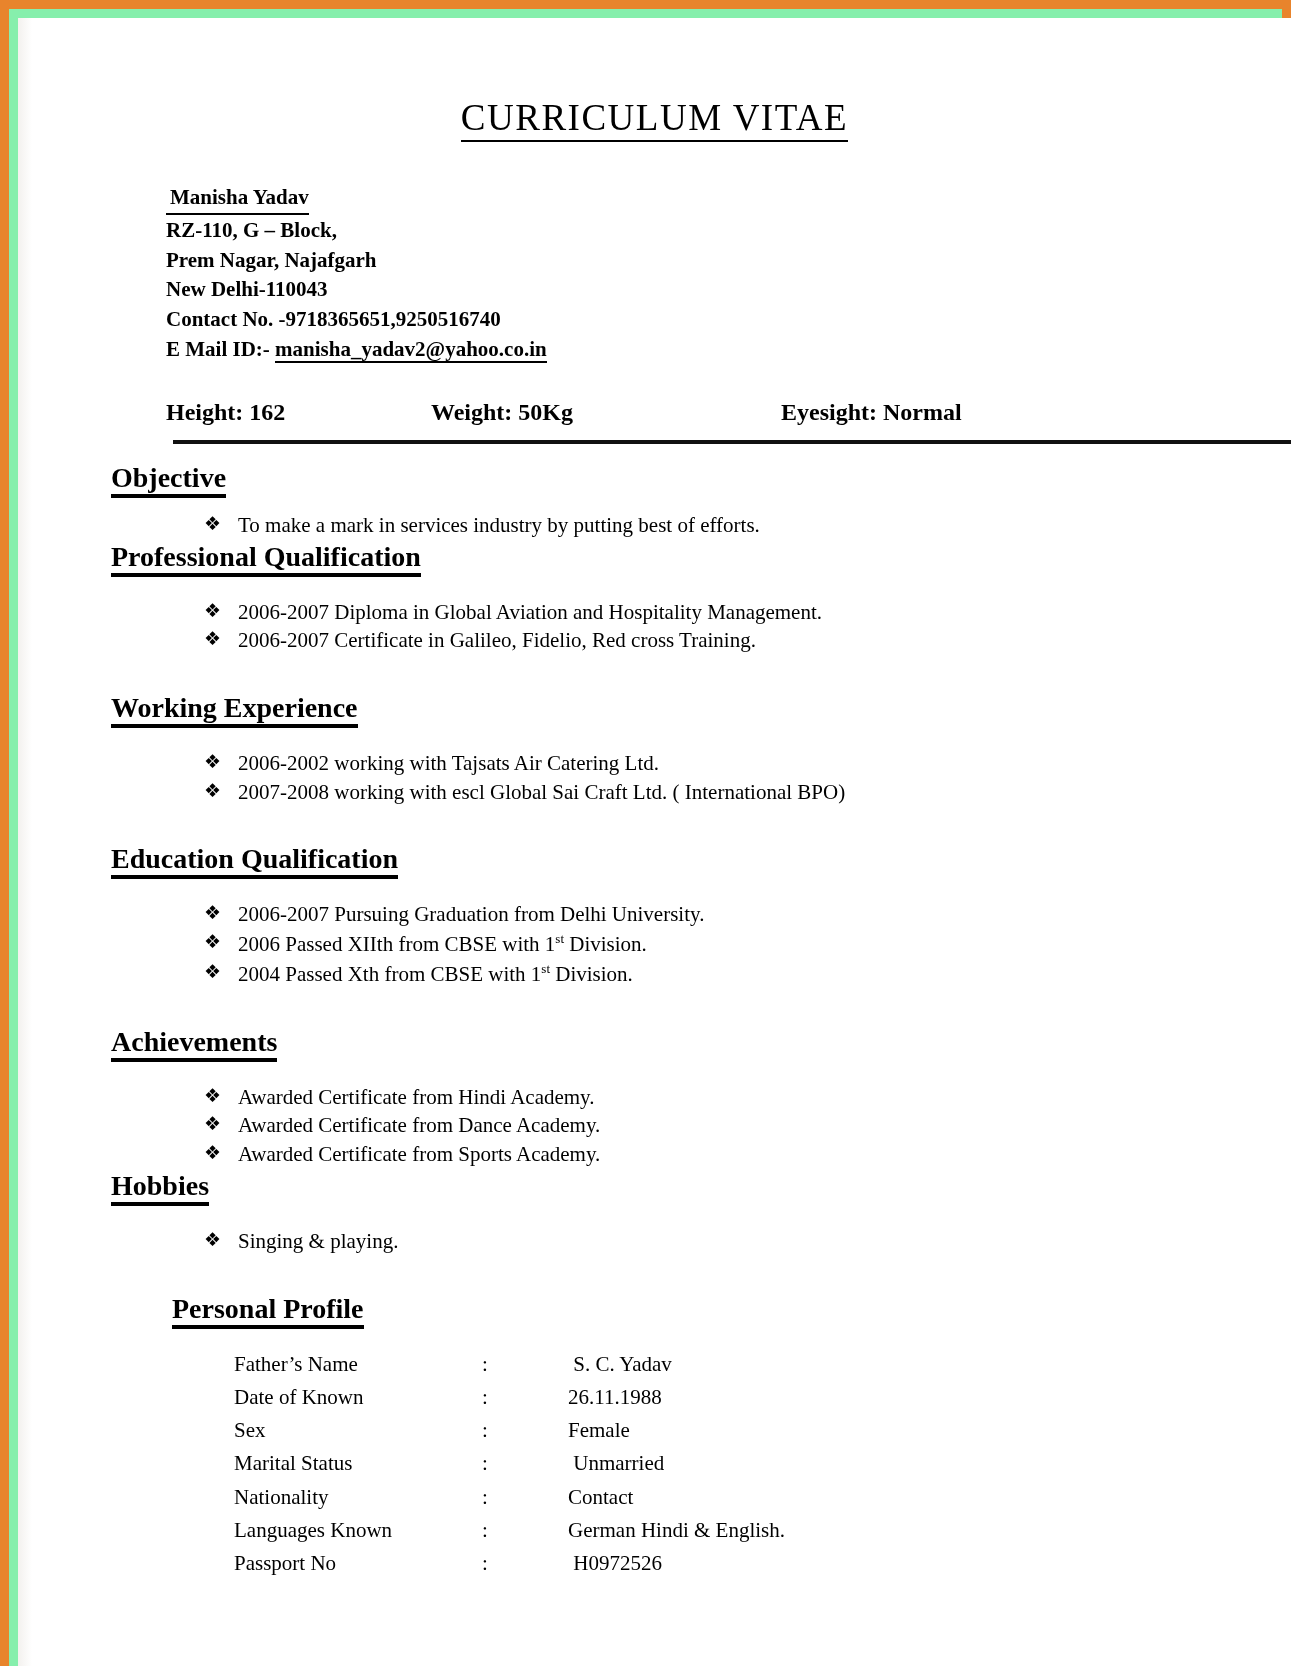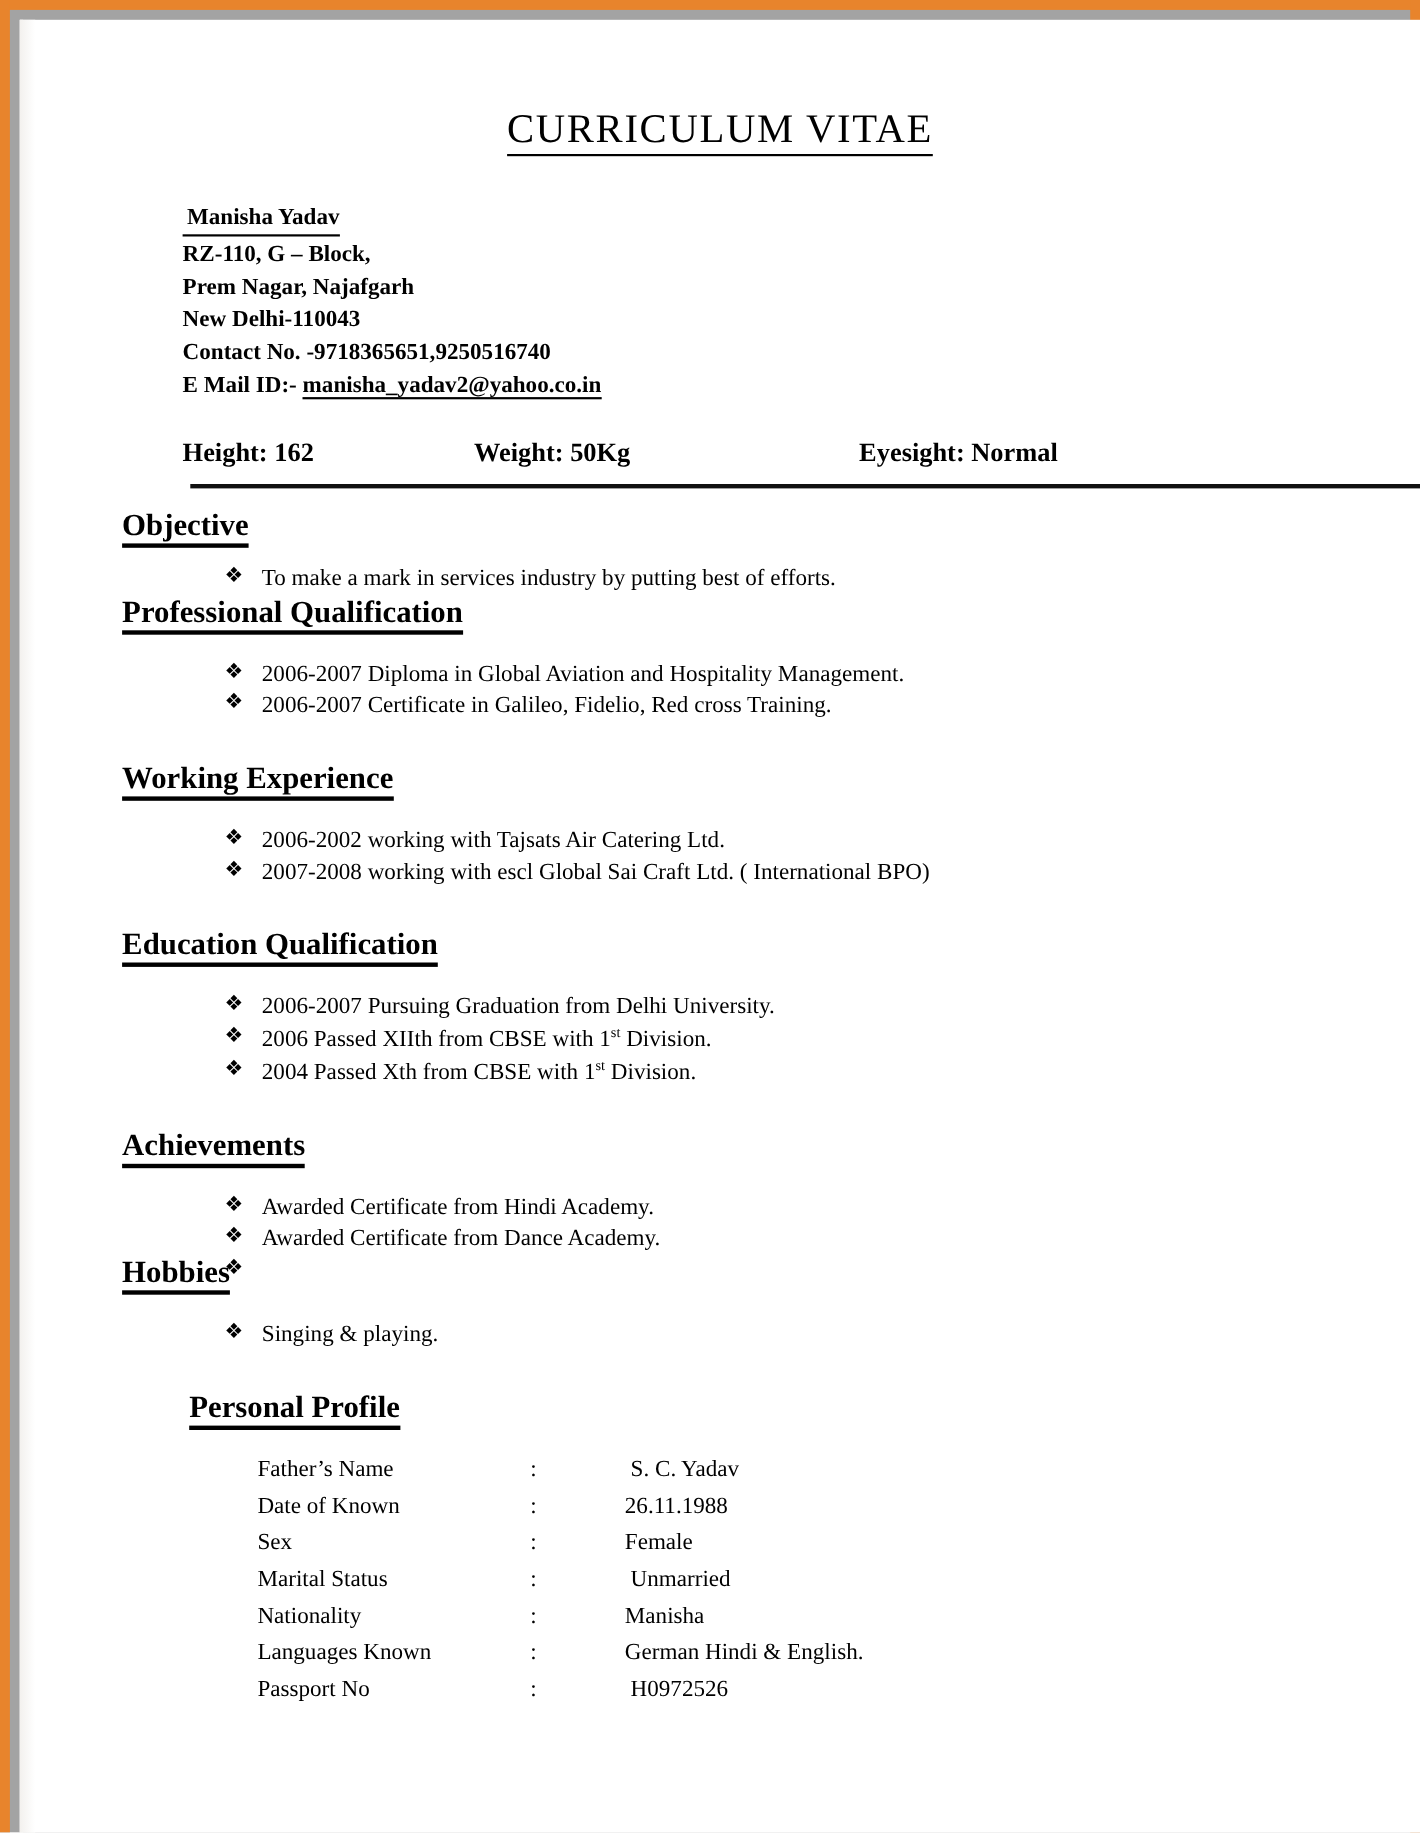--- a/index.html
+++ b/index.html
@@ -21,21 +21,21 @@
   .page-frame {
     position: absolute;
     left: 0; top: 0;
     width: 1291px;
     height: 1666px;
     box-sizing: border-box;
     border-top: 9px solid #E8842C;
     border-left: 9px solid #E8842C;
     border-right: 9px solid #E8842C;
     border-bottom: 0;
-    background: #a3a3a3;
+    background: #86efac;
   }
   .frame-inner {
     position: absolute;
     left: 9px; top: 9px;
     width: 1273px;
     height: 1657px;
     background: #ffffff;
     box-sizing: border-box;
     border-left: 3px solid #ffffff;
   }
@@ -244,21 +244,21 @@
 
     <div class="gap-lg"></div>
 
     <h2 class="section-head">
       <span>Achievements</span>
     </h2>
     <div class="gap-md"></div>
     <ul class="bullets">
         <li><span class="bullet-mark">❖</span><span>Awarded Certificate from Hindi Academy.</span></li>
         <li><span class="bullet-mark">❖</span><span>Awarded Certificate from Dance Academy.</span></li>
-        <li><span class="bullet-mark">❖</span></li>
+        <li><span class="bullet-mark">❖</span><span>Awarded Certificate from Sports Academy.</span></li>
       </ul>
 
     <h2 class="section-head">
       <span>Hobbies</span>
     </h2>
     <div class="gap-md"></div>
     <ul class="bullets">
         <li><span class="bullet-mark">❖</span><span>Singing &amp; playing.</span></li>
       </ul>
 
@@ -287,21 +287,21 @@
               <td class="pt-value">Female</td>
             </tr>
             <tr>
               <td class="pt-label">Marital Status</td>
               <td class="pt-colon">:</td>
               <td class="pt-value"> Unmarried</td>
             </tr>
             <tr>
               <td class="pt-label">Nationality</td>
               <td class="pt-colon">:</td>
-              <td class="pt-value">Manisha</td>
+              <td class="pt-value">Contact</td>
             </tr>
             <tr>
               <td class="pt-label">Languages Known</td>
               <td class="pt-colon">:</td>
               <td class="pt-value">German Hindi &amp; English.</td>
             </tr>
             <tr>
               <td class="pt-label">Passport No</td>
               <td class="pt-colon">:</td>
               <td class="pt-value"> H0972526</td>

